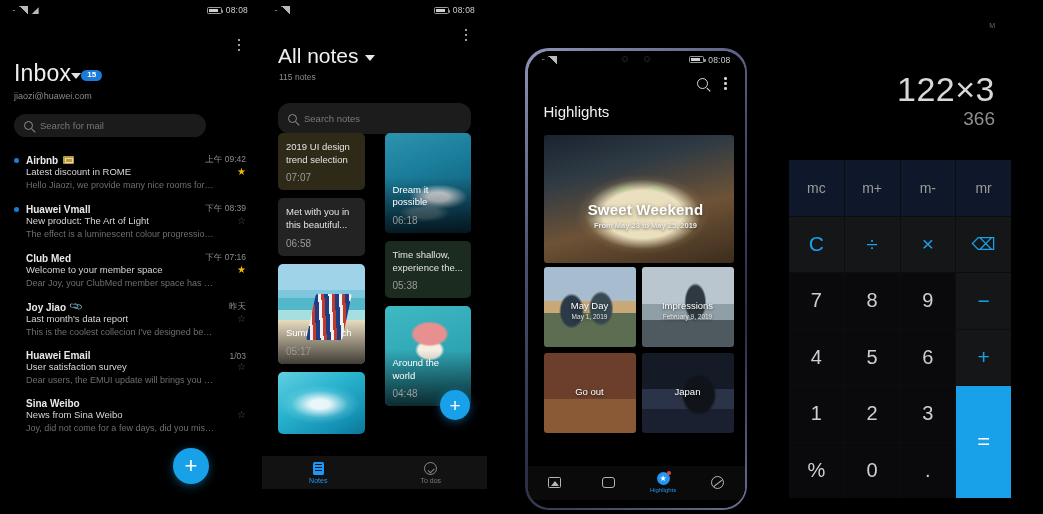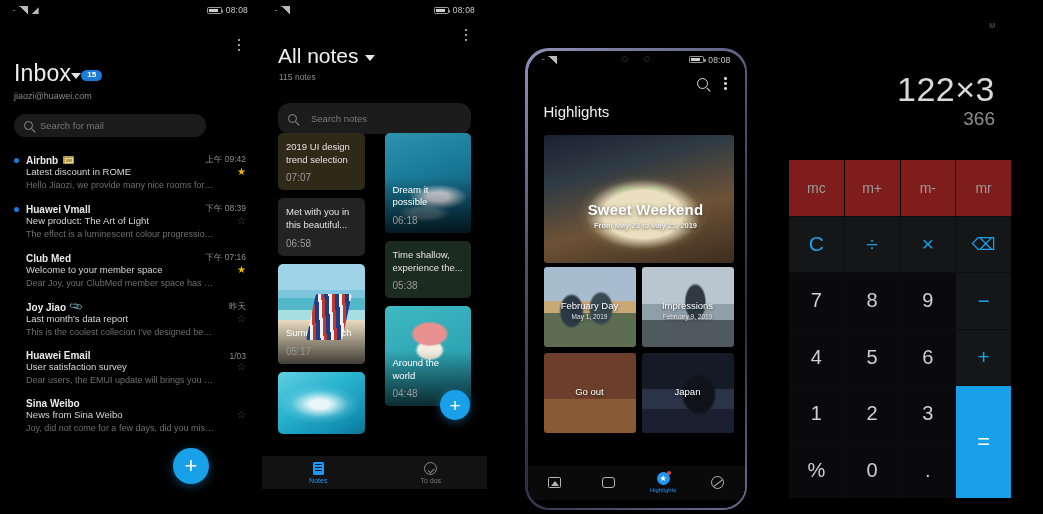--- a/index.html
+++ b/index.html
@@ -82,21 +82,21 @@
   #mail-fab { left:173px; top:448px; }
 
   
   #notes-panel { position:absolute; left:262px; top:0; width:225px; height:514px; background:#000; }
   #notes-panel .kebab { right:14px; top:26px; }
   .notes-title { position:absolute; left:16px; top:44px; display:flex; align-items:center; gap:6px;}
   .notes-title h1 { font-size:21px; color:#f0f0f0; font-weight:400; }
   .notes-title .caret { border-top-color:#e8e8e8; }
   .notes-count { position:absolute; left:17px; top:72px; font-size:8.5px; color:#8a8a8a; }
   #notes-search { position:absolute; left:16px; top:103px; width:193px; height:31px;
-    background:#1c1c1c; border-radius:12px; display:flex; align-items:center; padding:0 10px; gap:14px;}
+    background:#1c1c1c; border-radius:12px; display:flex; align-items:center; padding:0 10px; gap:7px;}
   #notes-search .ph { font-size:9.5px; color:#7b7b7b; }
 
   .notes-cols { position:absolute; left:16px; top:133px; width:193px; height:322px;
     display:flex; gap:20px; overflow:hidden; }
   .ncol { width:92.5px; display:flex; flex-direction:column; gap:8px; }
   .ncard { border-radius:5px; overflow:hidden; position:relative; }
   .ncard .ctext { padding:8px 8px 7px 8px; }
   .ncard .ctitle { font-size:9.5px; color:#e2e2e2; line-height:1.33; }
   .ncard .ctime { font-size:10px; color:#9a9a9a; margin-top:6px; }
   .ncard.photo .overlay { position:absolute; left:0; right:0; bottom:0;
@@ -209,21 +209,21 @@
   .calc-mem { position:absolute; right:16px; top:22px; font-size:7px; color:#6a6a6a; }
   .calc-expr { position:absolute; right:16px; top:70px; font-size:34px; color:#d8d8d8;
     font-weight:300; letter-spacing:.5px; }
   .calc-res { position:absolute; right:16px; top:108px; font-size:19px; color:#8e8e8e; font-weight:300; }
 
   .keypad { position:absolute; left:0; top:160px; width:222px; height:338px;
     display:grid; grid-template-columns:repeat(4,1fr); grid-template-rows:repeat(6,1fr);
     background:#0d0d0d; gap:1px; }
   .key { display:flex; align-items:center; justify-content:center;
     font-size:20px; color:#cfcfcf; font-weight:300; background:#111214; }
-  .key.mem { background:#7f1d1d; font-size:14px; color:#9b9b9b; }
+  .key.mem { background:#0f172a; font-size:14px; color:#9b9b9b; }
   .key.op { color:#1ba0e8; background:#151618; font-size:21px; }
   .key.num { background:#0a0a0c; }
   .key.eq { background:#18a0e8; color:#fff; grid-row: span 2; font-size:22px; }
   .key.small { font-size:17px; }
 </style>
 </head>
 <body>
 
 <div class="stage">
 
@@ -468,21 +468,21 @@
             <div class="hero-bg"></div>
             <div class="hero-txt">
               <div class="hero-t1">Sweet Weekend</div>
               <div class="hero-t2">From May 23 to May 25, 2019</div>
             </div>
           </div>
 
           <div class="gal-grid" id="gal-grid">
               <div class="gcard g-mayday">
                 <div class="g-txt">
-                  <div class="g-t1">February Day</div>
+                  <div class="g-t1">May Day</div>
                   <div class="g-t2">May 1, 2019</div>
                 </div>
               </div>
               <div class="gcard g-impr">
                 <div class="g-txt">
                   <div class="g-t1">Impressions</div>
                   <div class="g-t2">February 9, 2019</div>
                 </div>
               </div>
               <div class="gcard g-goout">

